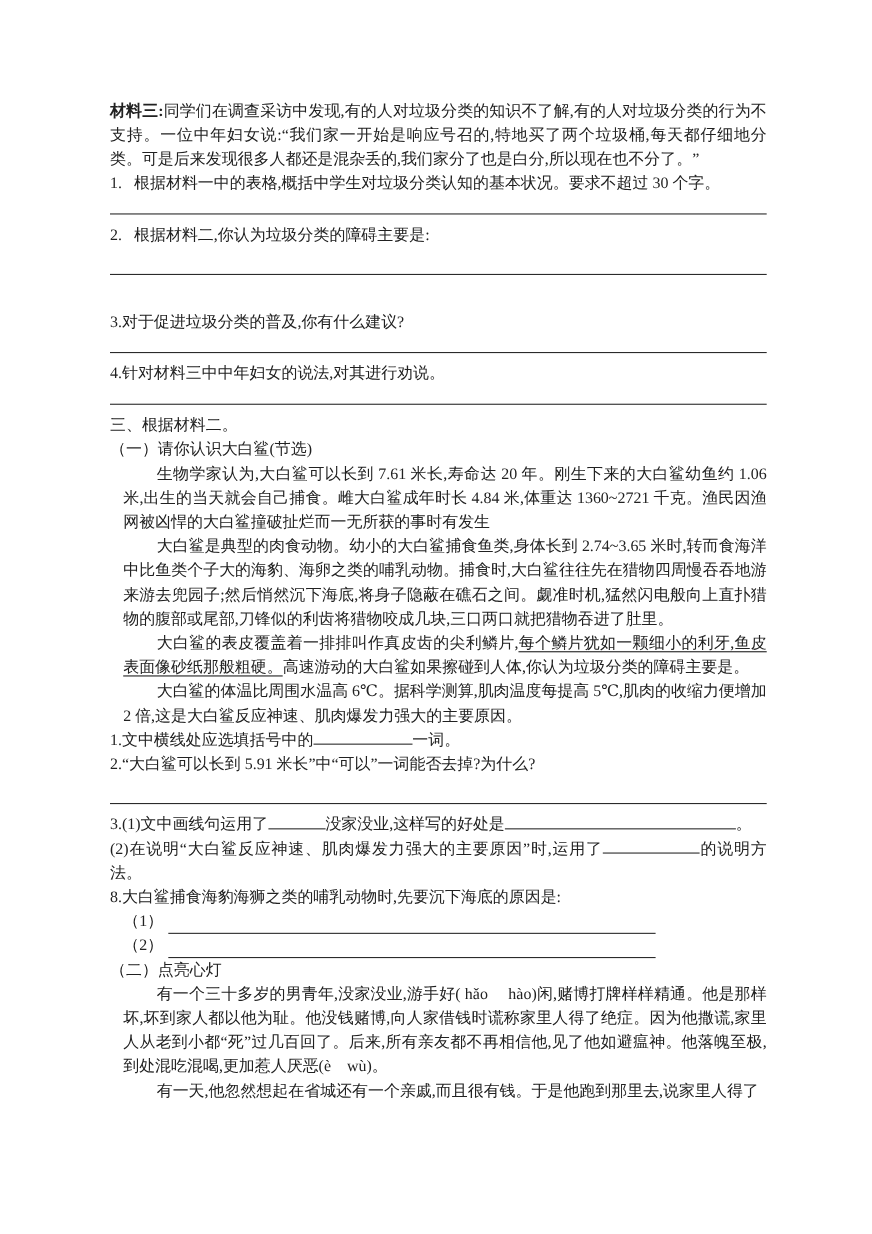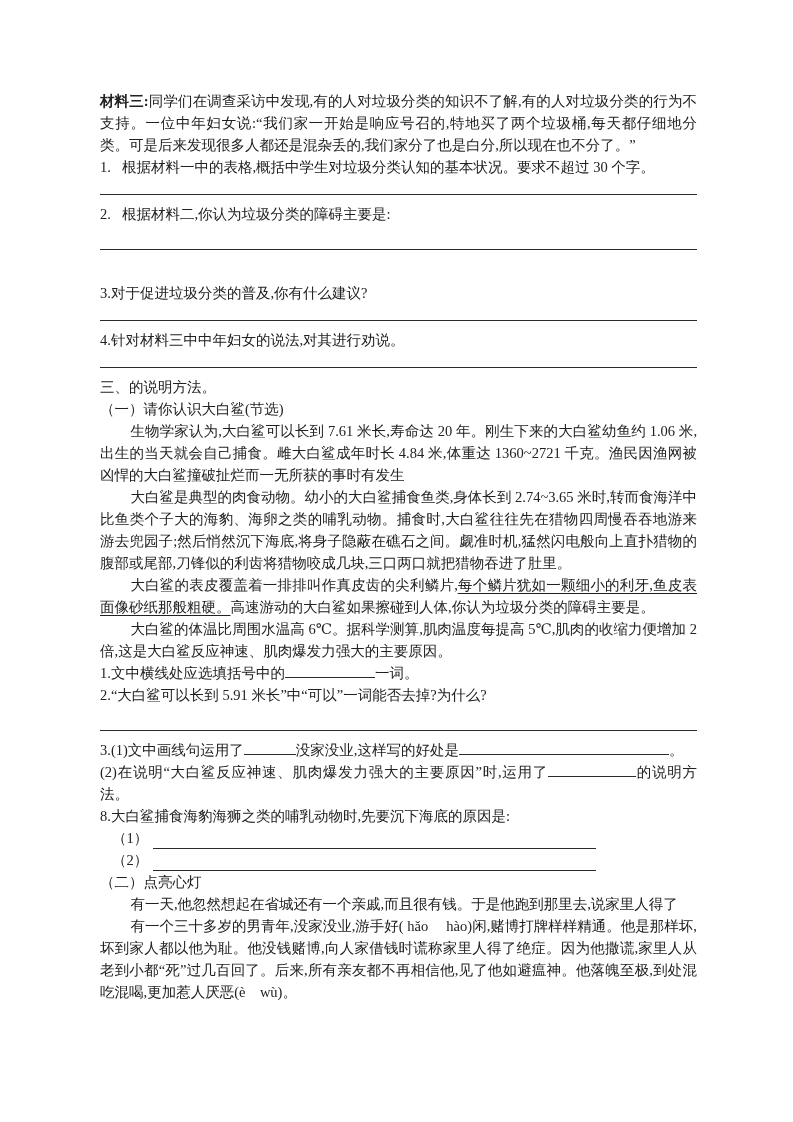--- a/index.html
+++ b/index.html
@@ -13,21 +13,21 @@
     padding: 90px 96px 30px 100px;
     font-family: "Liberation Serif", "DejaVu Serif", serif;
     font-size: 14.5px;
     line-height: 22px;
     color: #212121;
     overflow: hidden;
   }
   p { margin: 0; text-align: justify; }
   .center { text-align: left; }
   .bold { font-weight: bold; }
-  .indent { text-indent: 2.1em; }
+  .indent { text-indent: 2.1em; margin-left: 12px; }
   .qnum { display: inline-block; margin-right: 11px; }
   .answer-line {
     height: 0;
     border-bottom: 1.2px solid #2b2b2b;
     width: 100%;
   }
   .underlined { text-decoration: underline; text-underline-offset: 3px; }
   .blank {
     display: inline-block;
     border-bottom: 1.2px solid #2b2b2b;
@@ -63,21 +63,21 @@
 
   <p class="mt8"><span class="qnum">2.</span><span>根据材料二,你认为垃圾分类的障碍主要是:</span></p>
   <div class="answer-line mt24"></div>
 
   <p class="mt30"><span>3.对于促进垃圾分类的普及,你有什么建议?</span></p>
   <div class="answer-line mt16"></div>
 
   <p class="mt8"><span>4.针对材料三中中年妇女的说法,对其进行劝说。</span></p>
   <div class="answer-line mt16"></div>
 
-  <p class="mt8">三、的说明方法。</p>
+  <p class="mt8">三、根据材料二。</p>
 
   <p class="center">（一）请你认识大白鲨(节选)</p>
 
   <p class="indent">生物学家认为,大白鲨可以长到 7.61 米长,寿命达 20 年。刚生下来的大白鲨幼鱼约 1.06 米,出生的当天就会自己捕食。雌大白鲨成年时长 4.84 米,体重达 1360~2721 千克。渔民因渔网被凶悍的大白鲨撞破扯烂而一无所获的事时有发生</p>
 
   <p class="indent">大白鲨是典型的肉食动物。幼小的大白鲨捕食鱼类,身体长到 2.74~3.65 米时,转而食海洋中比鱼类个子大的海豹、海卵之类的哺乳动物。捕食时,大白鲨往往先在猎物四周慢吞吞地游来游去兜园子;然后悄然沉下海底,将身子隐蔽在礁石之间。觑准时机,猛然闪电般向上直扑猎物的腹部或尾部,刀锋似的利齿将猎物咬成几块,三口两口就把猎物吞进了肚里。</p>
 
   <p class="indent"><span>大白鲨的表皮覆盖着一排排叫作真皮齿的尖利鳞片,</span><span class="underlined">每个鳞片犹如一颗细小的利牙,鱼皮表面像砂纸那般粗硬。</span><span>高速游动的大白鲨如果擦碰到人体,你认为垃圾分类的障碍主要是。</span></p>
 
   <p class="indent">大白鲨的体温比周围水温高 6℃。据科学测算,肌肉温度每提高 5℃,肌肉的收缩力便增加 2 倍,这是大白鲨反应神速、肌肉爆发力强大的主要原因。</p>
@@ -98,17 +98,17 @@
       <span>（1）</span>
       <span class="fill"></span>
     </div>
   <div class="item-row">
       <span>（2）</span>
       <span class="fill"></span>
     </div>
 
   <p class="center">（二）点亮心灯</p>
 
+  <p class="indent">有一个三十多岁的男青年,没家没业,游手好( hǎo　 hào)闲,赌博打牌样样精通。他是那样坏,坏到家人都以他为耻。他没钱赌博,向人家借钱时谎称家里人得了绝症。因为他撒谎,家里人从老到小都“死”过几百回了。后来,所有亲友都不再相信他,见了他如避瘟神。他落魄至极,到处混吃混喝,更加惹人厌恶(è　wù)。</p>
+
   <p class="indent">有一天,他忽然想起在省城还有一个亲戚,而且很有钱。于是他跑到那里去,说家里人得了</p>
-
-  <p class="indent">有一个三十多岁的男青年,没家没业,游手好( hǎo　 hào)闲,赌博打牌样样精通。他是那样坏,坏到家人都以他为耻。他没钱赌博,向人家借钱时谎称家里人得了绝症。因为他撒谎,家里人从老到小都“死”过几百回了。后来,所有亲友都不再相信他,见了他如避瘟神。他落魄至极,到处混吃混喝,更加惹人厌恶(è　wù)。</p>
 
 </div>
 
 </body></html>

